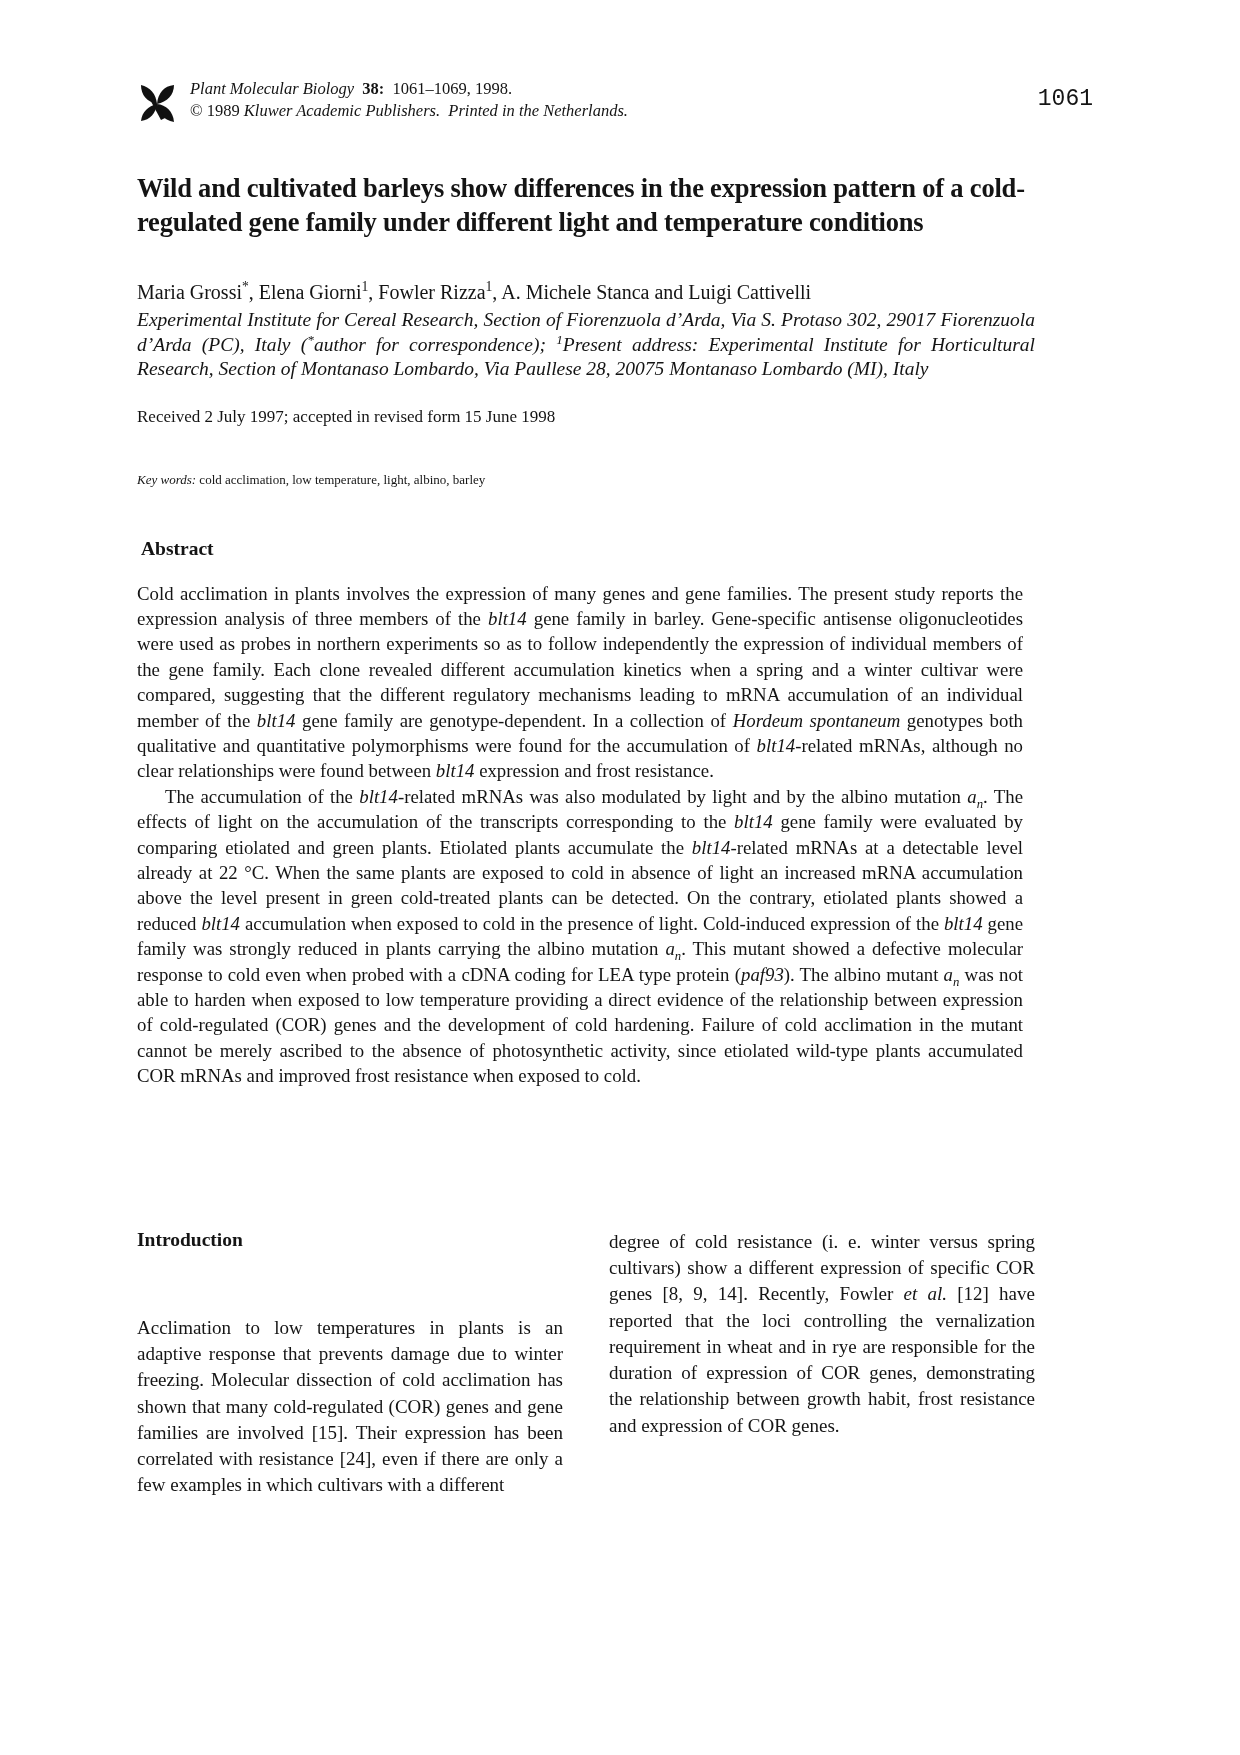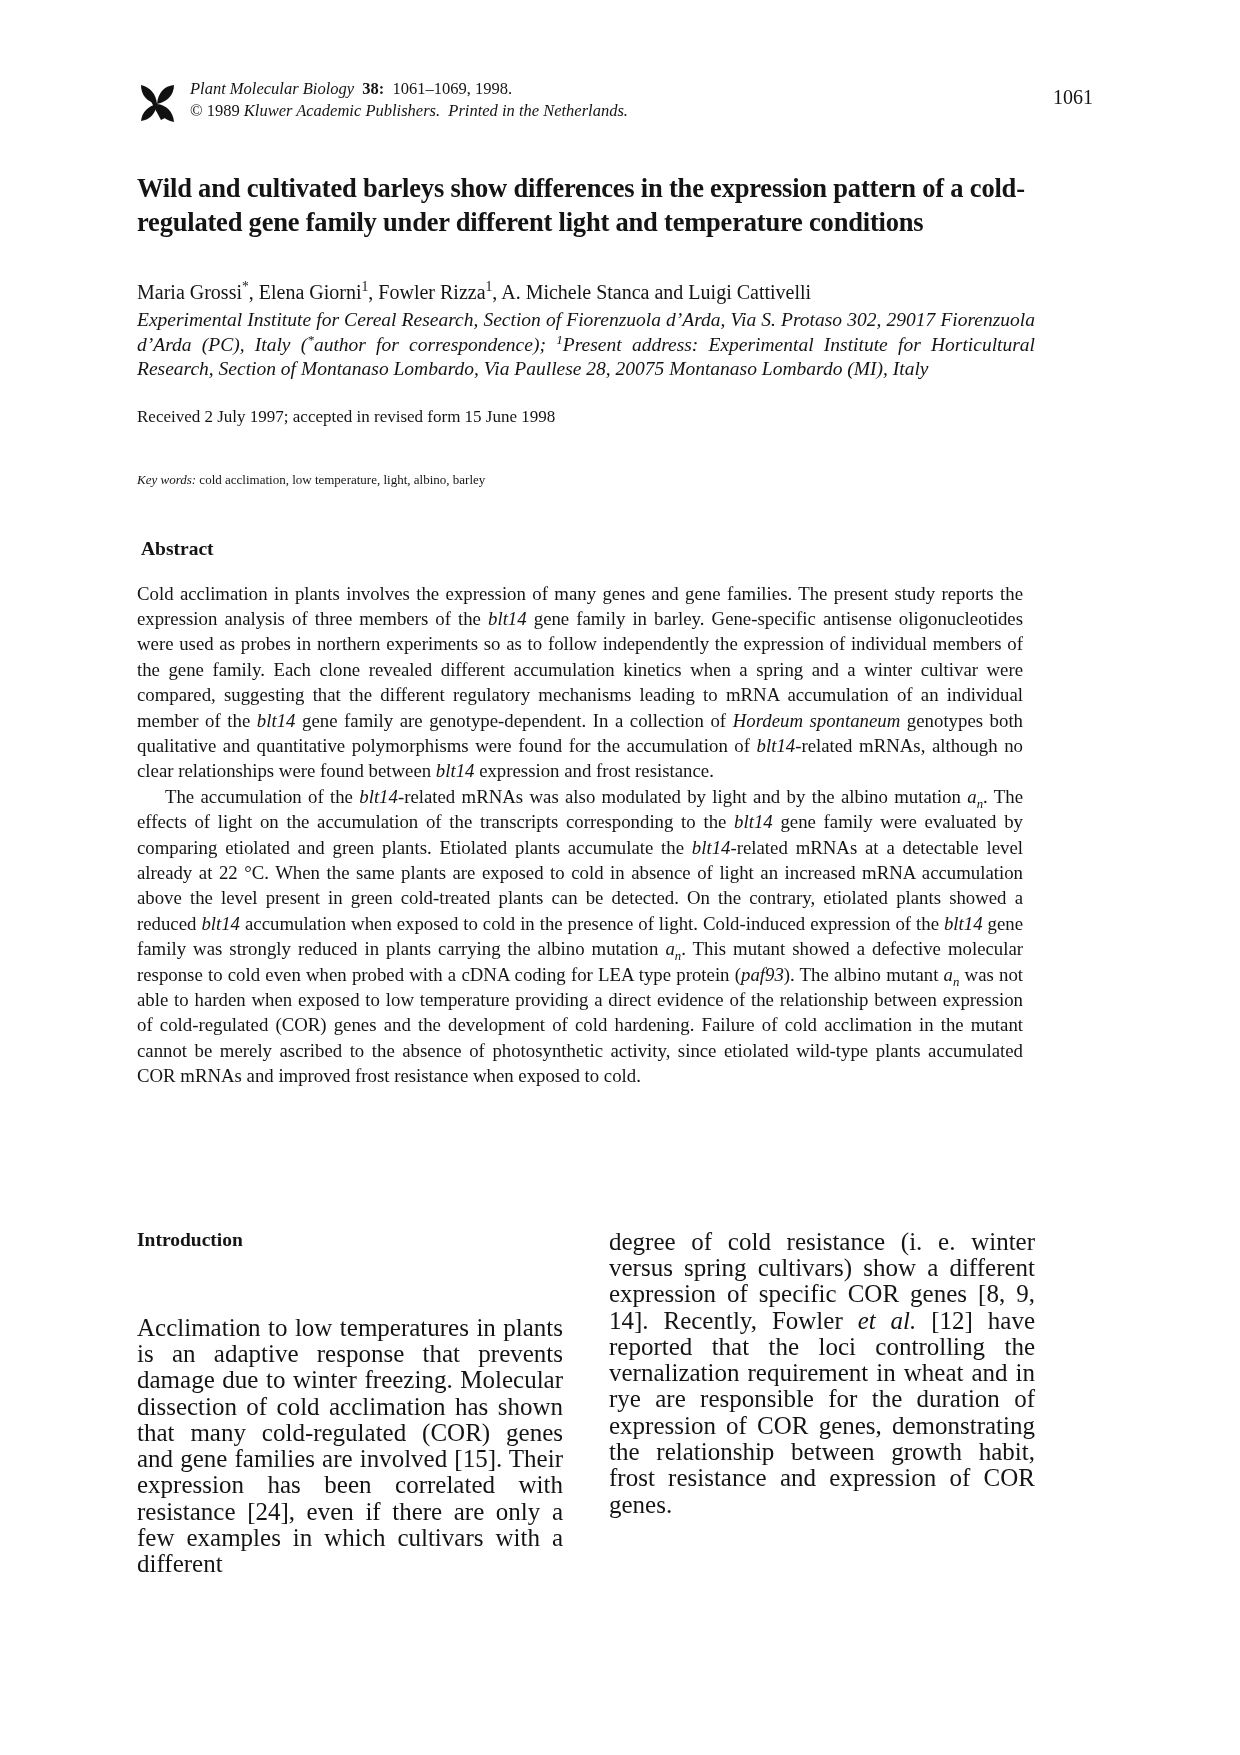--- a/index.html
+++ b/index.html
@@ -20,21 +20,22 @@
   .bd { font-weight: bold; }
   sup { font-size: 68%; line-height: 0; vertical-align: super; }
   sub { font-size: 68%; line-height: 0; vertical-align: sub; }
 
   .journal-header { display: flex; align-items: flex-start; gap: 13px; }
   .logo-box { width: 40px; height: 46px; flex: 0 0 auto; margin-top: 2px; }
   .logo-box svg { width: 40px; height: 46px; display: block; }
   .journal-lines { font-size: 16.5px; line-height: 21.5px; }
   .page-number {
     position: absolute; top: 86px; right: 147px;
-    font-size: 20px;
+    font-size: 23px;
+    font-family: Liberation Mono, monospace;
   }
 
   .article-title {
     margin: 46px 0 0 0;
     font-size: 26.5px; line-height: 33.5px;
     font-weight: bold; letter-spacing: -0.2px;
     max-width: 905px;
   }
   .authors-line { margin-top: 41px; font-size: 20px; line-height: 25px; }
   .affiliation {
@@ -52,21 +53,21 @@
     font-size: 18.8px; line-height: 25.4px;
     text-align: justify;
   }
   .abstract-text.indented { margin-top: 0; text-indent: 28px; }
 
   .two-columns { margin-top: 140px; display: flex; gap: 46px; }
   .column { flex: 1 1 0; min-width: 0; }
   .section-heading { margin: 0 0 64px 0; font-size: 19.5px; font-weight: bold; }
   .column-text {
     margin: 0;
-    font-size: 25px; line-height: 26.3px;
+    font-size: 19px; line-height: 26.3px;
     text-align: justify;
   }
 </style>
 </head>
 <body>
 
 <div class="page">
 
   <header class="journal-header">
     <div class="logo-box">

